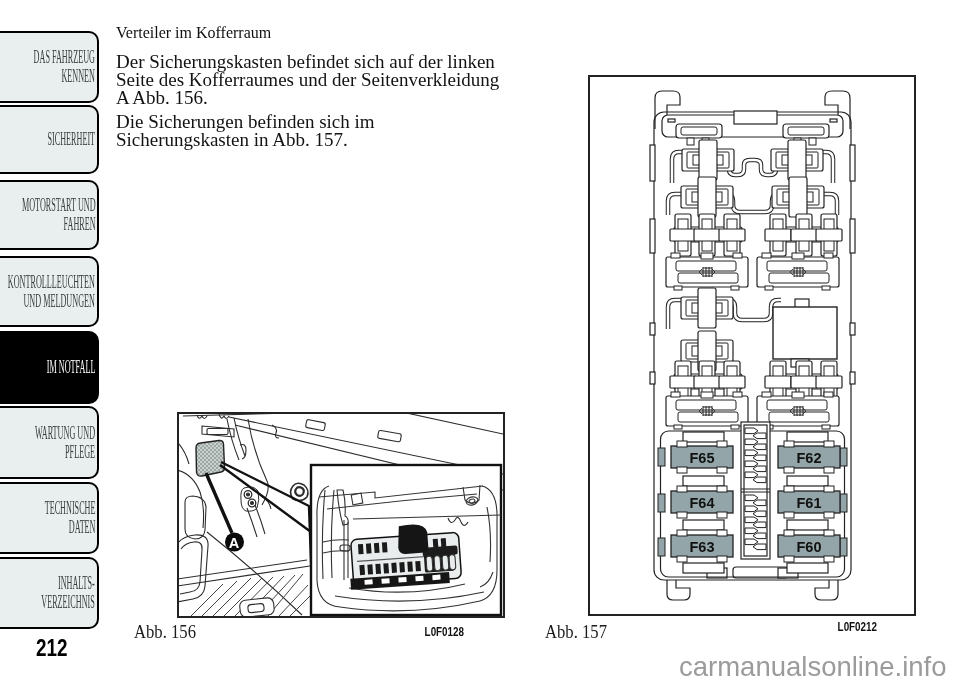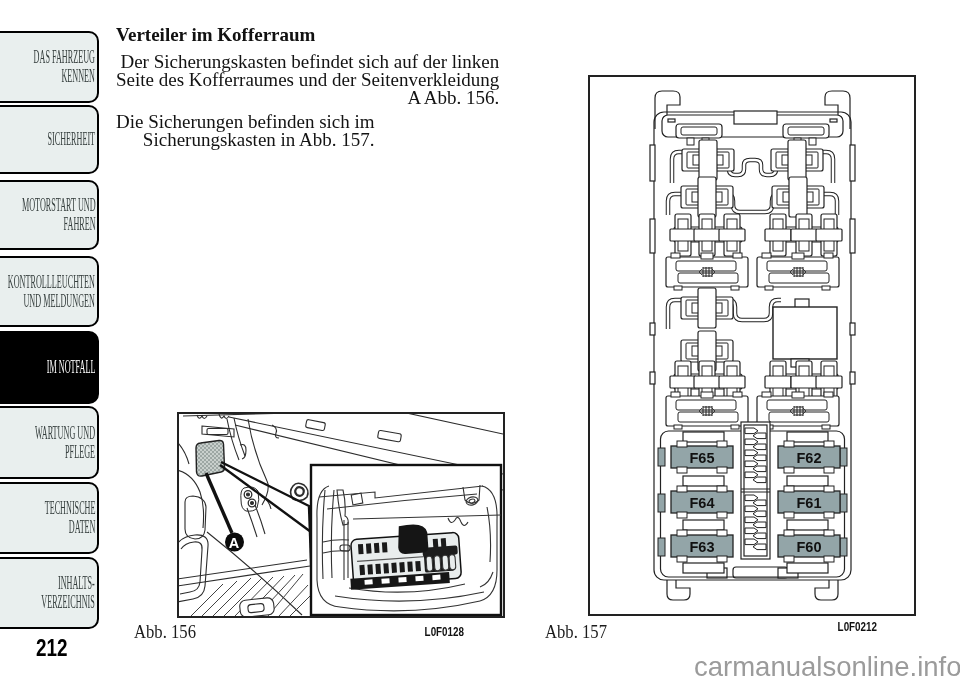--- a/index.html
+++ b/index.html
@@ -6,31 +6,31 @@
   body{width:960px;height:686px;position:relative;background:#ffffff;overflow:hidden;
        font-family:"Liberation Serif",serif;}
   .tab{position:absolute;left:-20px;width:119px;background:#e9efee;
        border:2px solid #000;border-radius:0 10px 10px 0;box-sizing:border-box;
        display:flex;align-items:center;justify-content:flex-end;}
   .tab span{display:block;text-align:right;padding-right:4px;
        font-size:19px;line-height:18.6px;color:#353e3d;
        transform:scaleX(0.43);transform-origin:right center;white-space:nowrap;}
   .tab.active{background:#000;}
   .tab.active span{color:#fff;}
-  .heading{position:absolute;left:116px;top:24px;font-size:19px;font-weight:bold;color:#111;}
-  .para{position:absolute;left:116px;font-size:19px;line-height:18px;color:#131313;text-align:right;}
+  .heading{position:absolute;left:116px;top:24px;font-size:16px;font-weight:normal;color:#111;}
+  .para{position:absolute;left:116px;font-size:19px;line-height:18px;color:#131313;}
   .figlabel{position:absolute;font-size:18.5px;line-height:19px;color:#1c1c1c;transform:scaleX(0.9);transform-origin:left center;}
   .figcode{position:absolute;font-family:"Liberation Sans",sans-serif;
        font-weight:bold;font-size:12px;line-height:12px;color:#111;width:60px;text-align:right;
        transform:scaleX(0.82);transform-origin:right center;}
   .fig{position:absolute;box-sizing:border-box;border:2px solid #222;background:#fff;margin-left:42px;}
   .pagenum{position:absolute;left:36px;top:636.5px;font-family:"Liberation Sans",sans-serif;
        font-weight:bold;font-size:23px;line-height:23px;color:#000;transform:scaleX(0.82);transform-origin:left;}
   .watermark{position:absolute;left:679px;top:652.5px;font-family:"Liberation Sans",sans-serif;
-       font-size:27.5px;line-height:27.5px;color:#9b9b9b;margin-left:15px;}
+       font-size:27.5px;line-height:27.5px;color:#9b9b9b;}
 </style>
 </head>
 <body>
 
 <div class="tab" style="top:31px;height:72px;">
     <span>DAS FAHRZEUG<br>KENNEN</span>
   </div>
 
 <div class="tab" style="top:105px;height:69px;">
     <span>SICHERHEIT</span>

